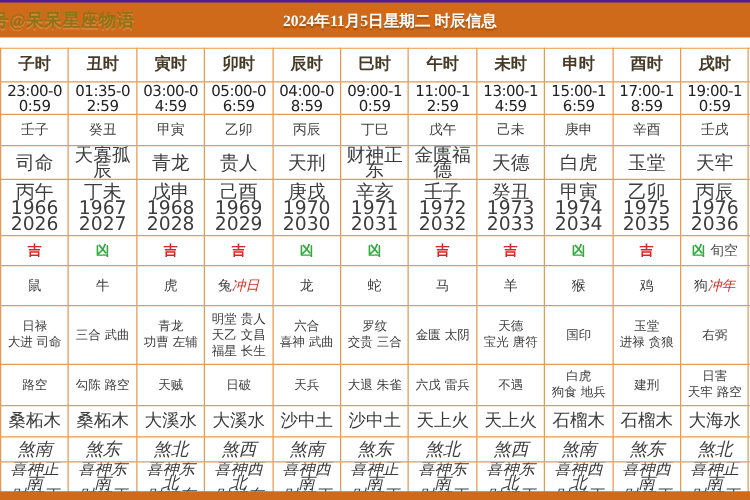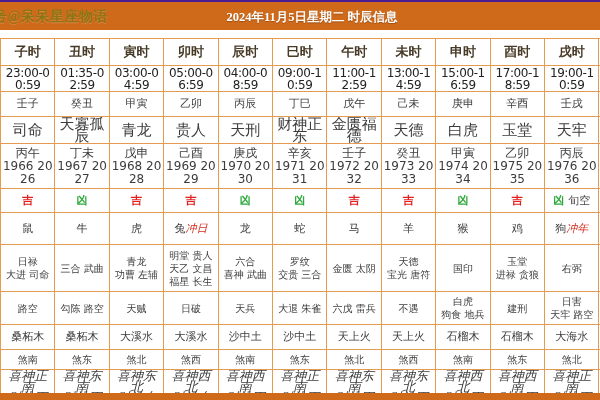--- a/index.html
+++ b/index.html
@@ -34,27 +34,27 @@
   td{
     border:1px solid #e59a52;
     text-align:center;vertical-align:middle;
     padding:0 1px;color:#3c3c3c;overflow:hidden;
     font-size:10px;line-height:12px;word-break:break-all;
   }
   tr.row-name td{height:26px;font-size:13px;font-weight:bold;color:#473a26;}
   tr.row-time td{height:25px;font-size:12px;letter-spacing:-0.4px;color:#222;}
   tr.row-ganzhi td{height:24px;font-size:11px;}
   tr.row-star td{height:26px;font-size:15px;}
-  tr.row-year td{height:44px;font-size:12px;line-height:13px;}
+  tr.row-year td{height:44px;font-size:15px;line-height:13px;}
   tr.row-luck td{height:23px;font-size:11px;font-weight:bold;}
   tr.row-zodiac td{height:31px;font-size:11px;}
   tr.row-ji td{height:46px;font-size:10px;line-height:13px;}
   tr.row-xiong td{height:32px;font-size:10px;line-height:13px;}
-  tr.row-nayin td{height:24px;font-size:11px;}
-  tr.row-sha td{height:19px;font-size:10px;}
+  tr.row-nayin td{height:24px;font-size:14px;}
+  tr.row-sha td{height:19px;font-size:14px;font-style:italic;}
   tr.row-gods td{height:22px;font-size:13px;line-height:11px;font-style:italic;}
   .jl{color:#e32020;}     
   .xl{color:#2faa3c;}     
   .lx{color:#4a4a4a;font-weight:normal;} 
   .clash{color:#d42b1e;font-style:italic;}  
   
   .bottom-strip{
     position:absolute;left:0;bottom:0;width:600px;height:7px;background:#cf6a1a;
   }
 </style>

